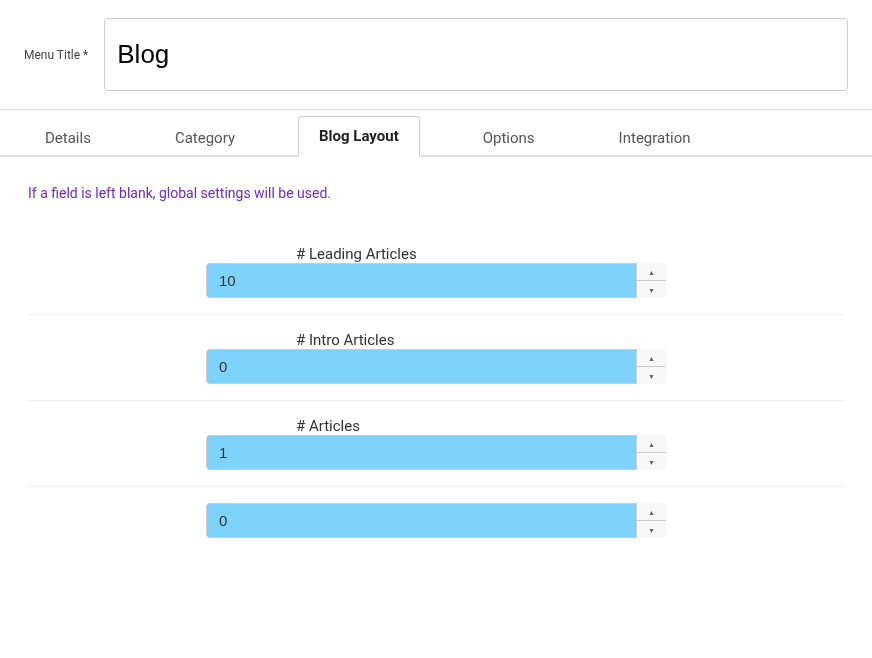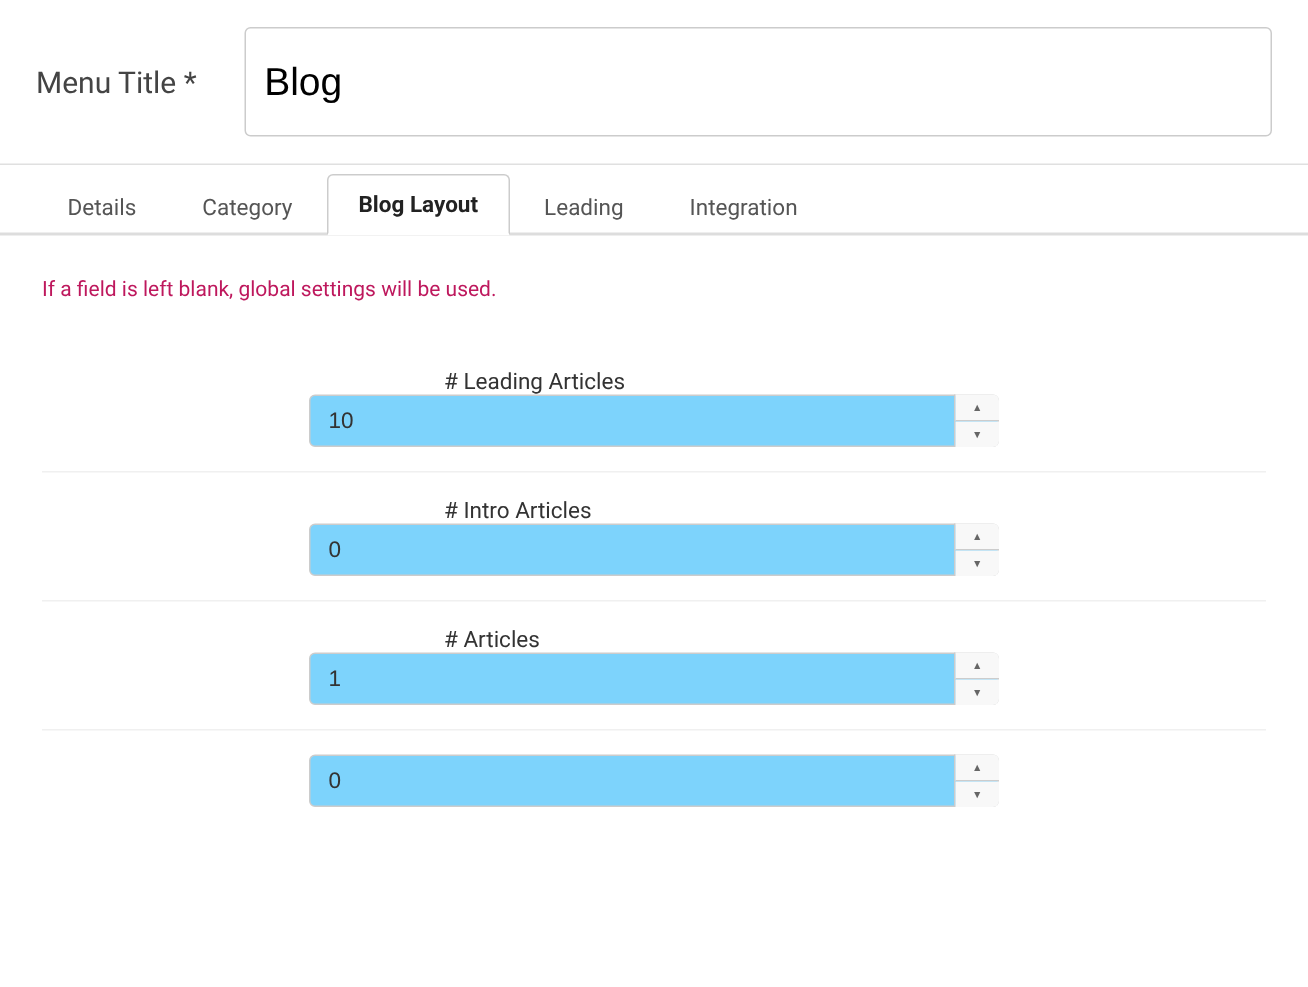--- a/index.html
+++ b/index.html
@@ -18,43 +18,44 @@
     }
 
     .menu-title-row {
       display: flex;
       align-items: center;
       padding: 18px 24px 18px 24px;
       border-bottom: 1px solid #e0e0e0;
     }
 
     .menu-title-label {
-      font-size: 20px;
+      font-size: 12px;
       color: #444;
-      margin-right: 32px;
+      margin-right: 16px;
       white-space: nowrap;
     }
 
     .menu-title-input {
       font-size: 26px;
       font-weight: 400;
       border: 1px solid #ccc;
       border-radius: 4px;
       padding: 20px 12px;
       flex: 1;
       color: #000000;
       outline: none;
     }
 
     .tabs-bar {
       display: flex;
       align-items: flex-end;
       border-bottom: 2px solid #ddd;
       padding: 0 24px;
       margin-top: 4px;
+      gap: 40px;
     }
 
     .tab {
       padding: 10px 20px;
       font-size: 15px;
       color: #555;
       cursor: pointer;
       border: 1px solid transparent;
       border-bottom: none;
       border-radius: 4px 4px 0 0;
@@ -72,21 +73,21 @@
       font-weight: 700;
       z-index: 1;
     }
 
     .content-area {
       padding: 28px 28px 28px 28px;
     }
 
     .global-notice {
       font-size: 14px;
-      color: #be185d;
+      color: #6d28d9;
       margin-bottom: 28px;
     }
 
     .form-section {
       display: flex;
       flex-direction: column;
       gap: 0;
     }
 
     .form-row {
@@ -172,21 +173,21 @@
 
 <div class="menu-title-row">
   <label class="menu-title-label">Menu Title *</label>
   <input class="menu-title-input" type="text" value="Blog" style="">
 </div>
 
 <div class="tabs-bar">
   <div class="tab">Details</div>
   <div class="tab">Category</div>
   <div class="tab active">Blog Layout</div>
-  <div class="tab">Leading</div>
+  <div class="tab">Options</div>
   <div class="tab">Integration</div>
 </div>
 
 <div class="content-area">
   <p class="global-notice">If a field is left blank, global settings will be used.</p>
 
   <div class="form-section">
 
     <div class="form-row">
       <span class="field-label"># Leading Articles</span>

